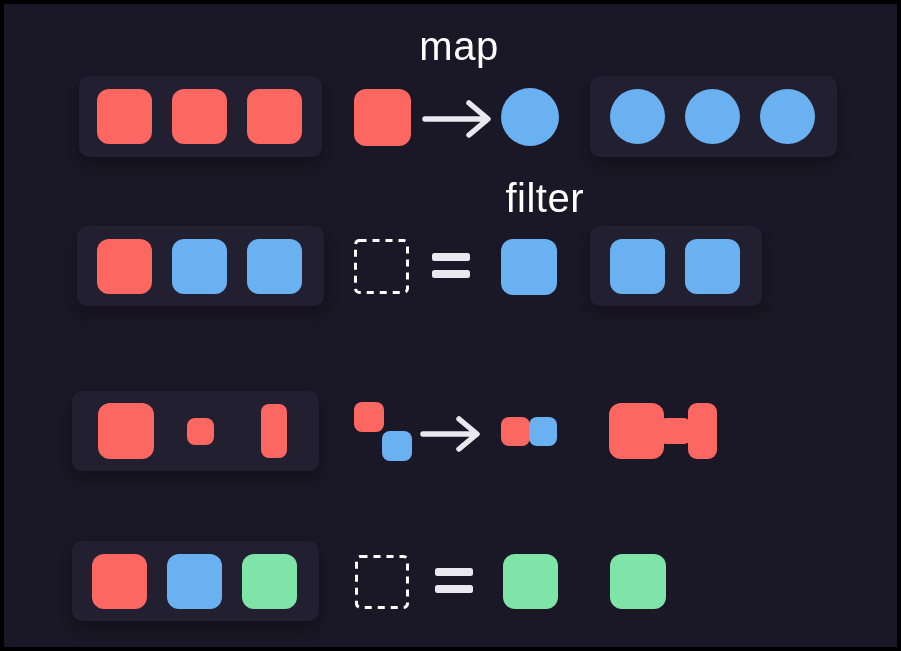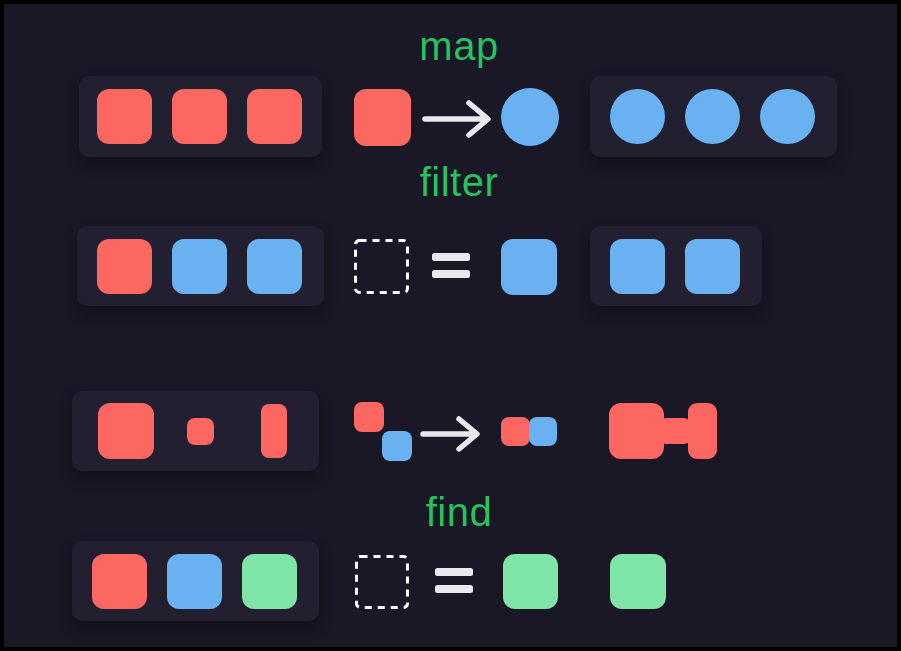--- a/index.html
+++ b/index.html
@@ -14,21 +14,21 @@
     height: 651px;
     background: #1a1726;
     border: 4px solid #000;
     box-sizing: border-box;
     overflow: hidden;
   }
   .row-title {
     position: absolute;
     width: 250px;
     text-align: center;
-    color: #22c55e;
+    color: #ffffff;
     font-size: 40px;
     line-height: 44px;
     font-weight: 400;
     letter-spacing: 0.5px;
   }
   .tray {
     position: absolute;
     background: #221f30;
     border-radius: 10px;
     display: flex;
@@ -75,21 +75,21 @@
   </svg>
 
   <div class="circle blue abs" style="left:497px; top:84px; width:58px; height:58px;"></div>
 
   <div class="tray" style="left:586px; top:72px; width:247px; height:81px; padding:0 0 0 20px; gap:20px; box-sizing:border-box;">
     <div class="circle blue"></div>
     <div class="circle blue"></div>
     <div class="circle blue"></div>
   </div>
 
-  <div class="row-title" style="left:330px; top:156px;">filter</div>
+  <div class="row-title" style="left:330px; top:172px;text-align:right;">filter</div>
 
   <div class="tray" style="left:73px; top:222px; width:247px; height:80px; padding:0 0 0 20px; gap:20px; box-sizing:border-box;">
     <div class="sq red s55"></div>
     <div class="sq blue s55"></div>
     <div class="sq blue s55"></div>
   </div>
 
   <svg class="abs" style="left:350px; top:235px;" width="55" height="55" viewBox="0 0 55 55">
     <rect x="1.5" y="1.5" width="52" height="52" rx="4" fill="none" stroke="#ffffff" stroke-width="3" stroke-dasharray="7 6"></rect>
   </svg>
@@ -122,21 +122,20 @@
 
   <div class="sq red abs" style="left:497px; top:413px; width:29px; height:29px; border-radius:8px;"></div>
   <div class="sq blue abs" style="left:525px; top:413px; width:28px; height:29px; border-radius:8px;"></div>
 
   <div class="abs" style="left:605px; top:399px; width:110px; height:56px;">
     <div class="sq red abs" style="left:0; top:0; width:55px; height:56px;"></div>
     <div class="sq red abs" style="left:51px; top:15px; width:30px; height:26px; border-radius:6px;"></div>
     <div class="sq red abs" style="left:79px; top:0; width:29px; height:56px; border-radius:9px;"></div>
   </div>
 
-  <div class="row-title" style="left:330px; top:486px;">find</div>
 
   <div class="tray" style="left:68px; top:537px; width:247px; height:80px; padding:0 0 0 20px; gap:20px; box-sizing:border-box;">
     <div class="sq red s55"></div>
     <div class="sq blue s55"></div>
     <div class="sq green s55"></div>
   </div>
 
   <svg class="abs" style="left:351px; top:551px;" width="54" height="54" viewBox="0 0 54 54">
     <rect x="1.5" y="1.5" width="51" height="51" rx="4" fill="none" stroke="#ffffff" stroke-width="3" stroke-dasharray="7 6"></rect>
   </svg>

